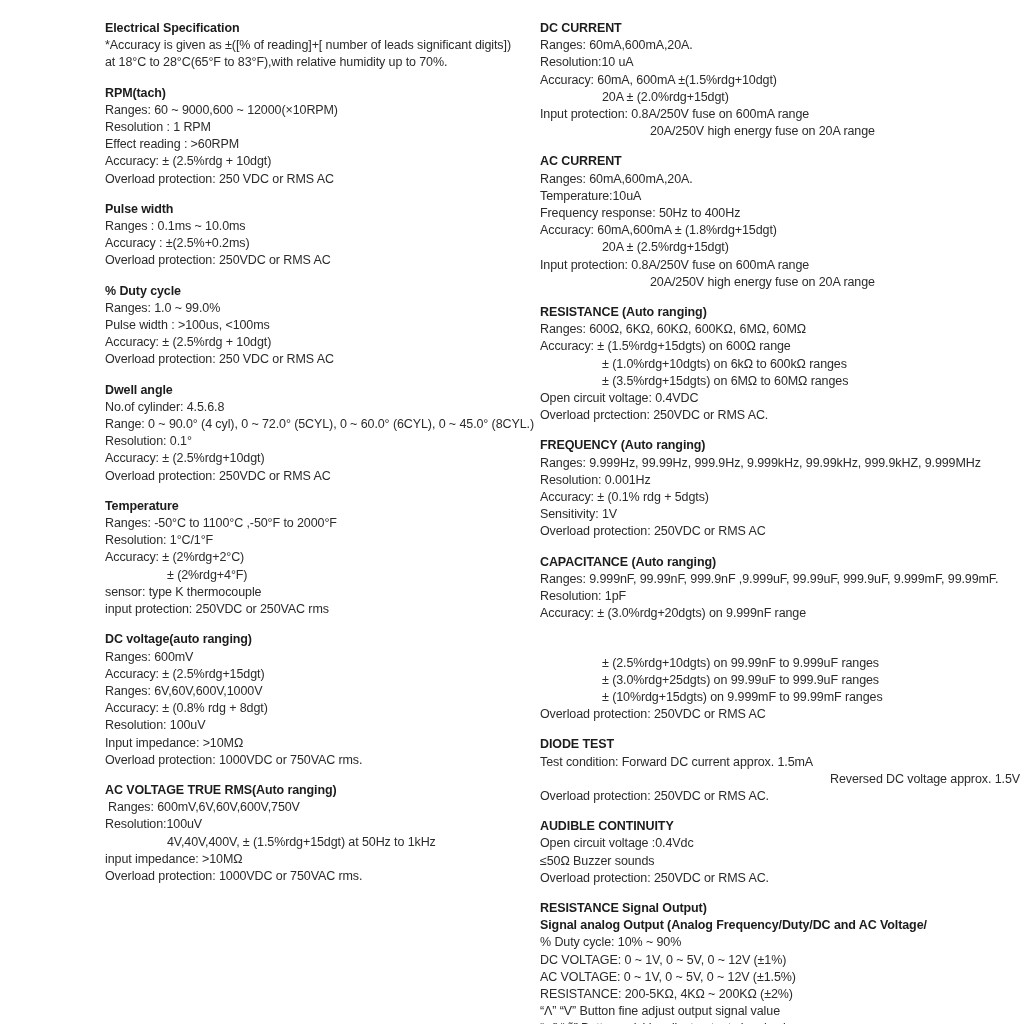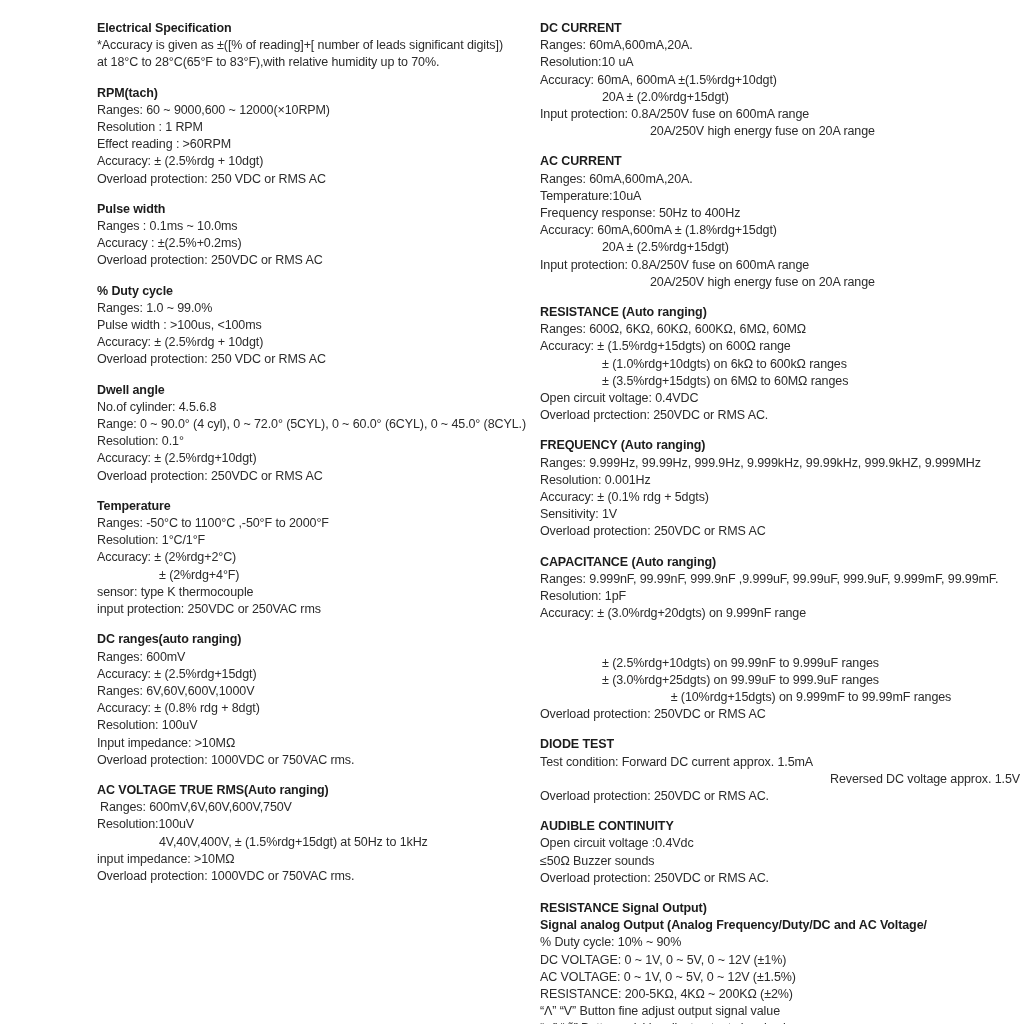--- a/index.html
+++ b/index.html
@@ -5,21 +5,21 @@
   html,body{margin:0;padding:0;}
   body{
     width:1024px;height:1024px;background:#ffffff;
     font-family:"Liberation Sans",sans-serif;
   }
   .page{position:relative;width:1024px;height:1024px;background:#ffffff;overflow:hidden;}
   .col{
     position:absolute;top:20px;
     font-size:12.5px;line-height:17.2px;letter-spacing:-0.1px;color:#2b2b2b;
   }
-  .col-left{left:97px;width:450px;}
+  .col-left{left:105px;width:450px;}
   .col-right{left:540px;width:480px;}
   .sec{margin-bottom:13px;}
   .sec-title{font-weight:bold;color:#1c1c1c;white-space:nowrap;}
   .spec-line{white-space:nowrap;}
 </style>
 </head>
 <body>
 
 <div class="page">
   <div class="col col-left" id="col-left">
@@ -60,21 +60,21 @@
       <div class="sec">
         <div class="sec-title">Temperature</div>
         <div class="spec-line">Ranges: -50°C to 1100°C ,-50°F to 2000°F</div>
         <div class="spec-line">Resolution: 1°C/1°F</div>
         <div class="spec-line">Accuracy: ± (2%rdg+2°C)</div>
         <div class="spec-line" style="padding-left: 62px;">± (2%rdg+4°F)</div>
         <div class="spec-line">sensor: type K thermocouple</div>
         <div class="spec-line">input protection: 250VDC or 250VAC rms</div>
       </div>
       <div class="sec">
-        <div class="sec-title">DC ranges(auto ranging)</div>
+        <div class="sec-title">DC voltage(auto ranging)</div>
         <div class="spec-line">Ranges: 600mV</div>
         <div class="spec-line">Accuracy: ± (2.5%rdg+15dgt)</div>
         <div class="spec-line">Ranges: 6V,60V,600V,1000V</div>
         <div class="spec-line">Accuracy: ± (0.8% rdg + 8dgt)</div>
         <div class="spec-line">Resolution: 100uV</div>
         <div class="spec-line">Input impedance: &gt;10MΩ</div>
         <div class="spec-line">Overload protection: 1000VDC or 750VAC rms.</div>
       </div>
       <div class="sec">
         <div class="sec-title">AC VOLTAGE TRUE RMS(Auto ranging)</div>
@@ -122,21 +122,21 @@
         <div class="spec-line">Sensitivity: 1V</div>
         <div class="spec-line">Overload protection: 250VDC or RMS AC</div>
       </div>
       <div class="sec">
         <div class="sec-title">CAPACITANCE (Auto ranging)</div>
         <div class="spec-line">Ranges: 9.999nF, 99.99nF, 999.9nF ,9.999uF, 99.99uF, 999.9uF, 9.999mF, 99.99mF.</div>
         <div class="spec-line">Resolution: 1pF</div>
         <div class="spec-line">Accuracy: ± (3.0%rdg+20dgts) on 9.999nF range</div>
         <div class="spec-line" style="padding-left: 62px; margin-top: 32px;">± (2.5%rdg+10dgts) on 99.99nF to 9.999uF ranges</div>
         <div class="spec-line" style="padding-left: 62px;">± (3.0%rdg+25dgts) on 99.99uF to 999.9uF ranges</div>
-        <div class="spec-line" style="padding-left: 62px; text-align: center;">± (10%rdg+15dgts) on 9.999mF to 99.99mF ranges</div>
+        <div class="spec-line" style="padding-left: 62px;">± (10%rdg+15dgts) on 9.999mF to 99.99mF ranges</div>
         <div class="spec-line">Overload protection: 250VDC or RMS AC</div>
       </div>
       <div class="sec">
         <div class="sec-title">DIODE TEST</div>
         <div class="spec-line">Test condition: Forward DC current approx. 1.5mA</div>
         <div class="spec-line" style="padding-left: 98px; text-align: right;">Reversed DC voltage approx. 1.5V</div>
         <div class="spec-line">Overload protection: 250VDC or RMS AC.</div>
       </div>
       <div class="sec">
         <div class="sec-title">AUDIBLE CONTINUITY</div>

